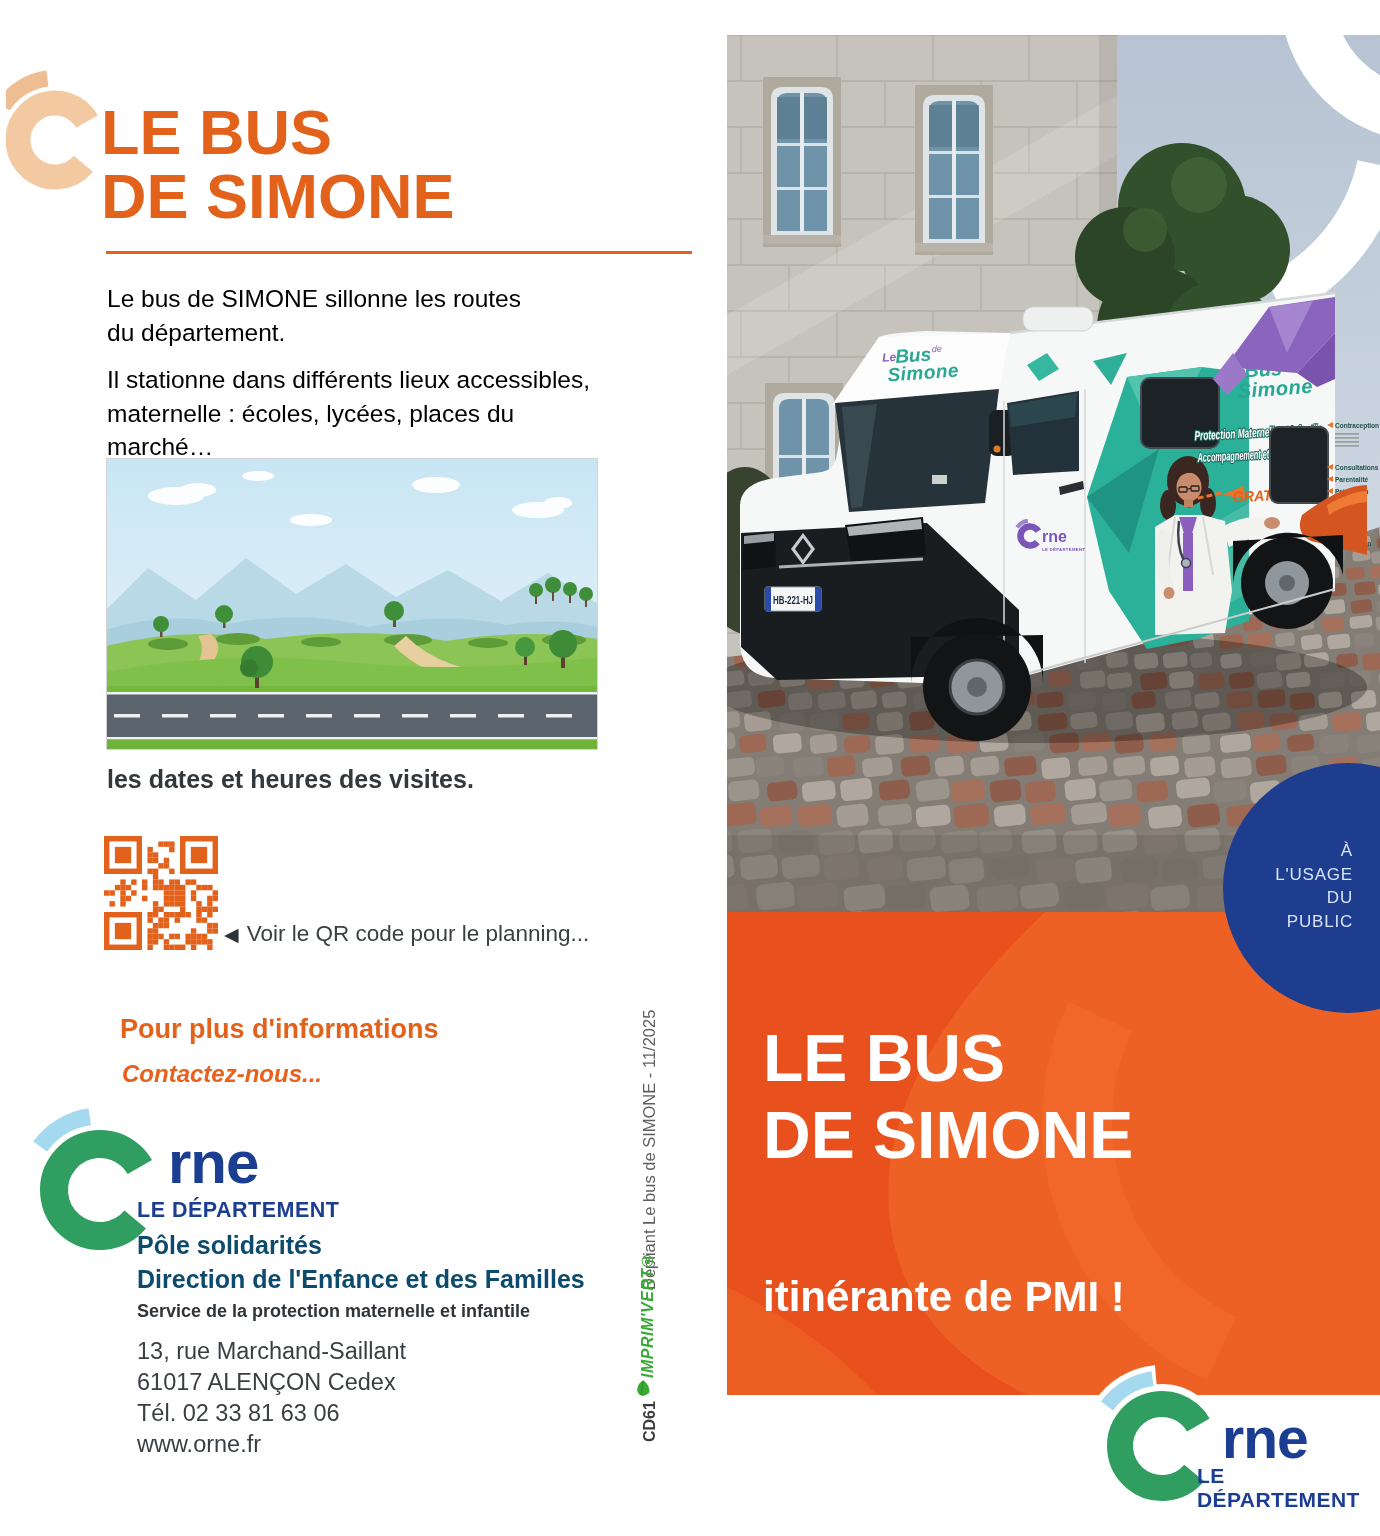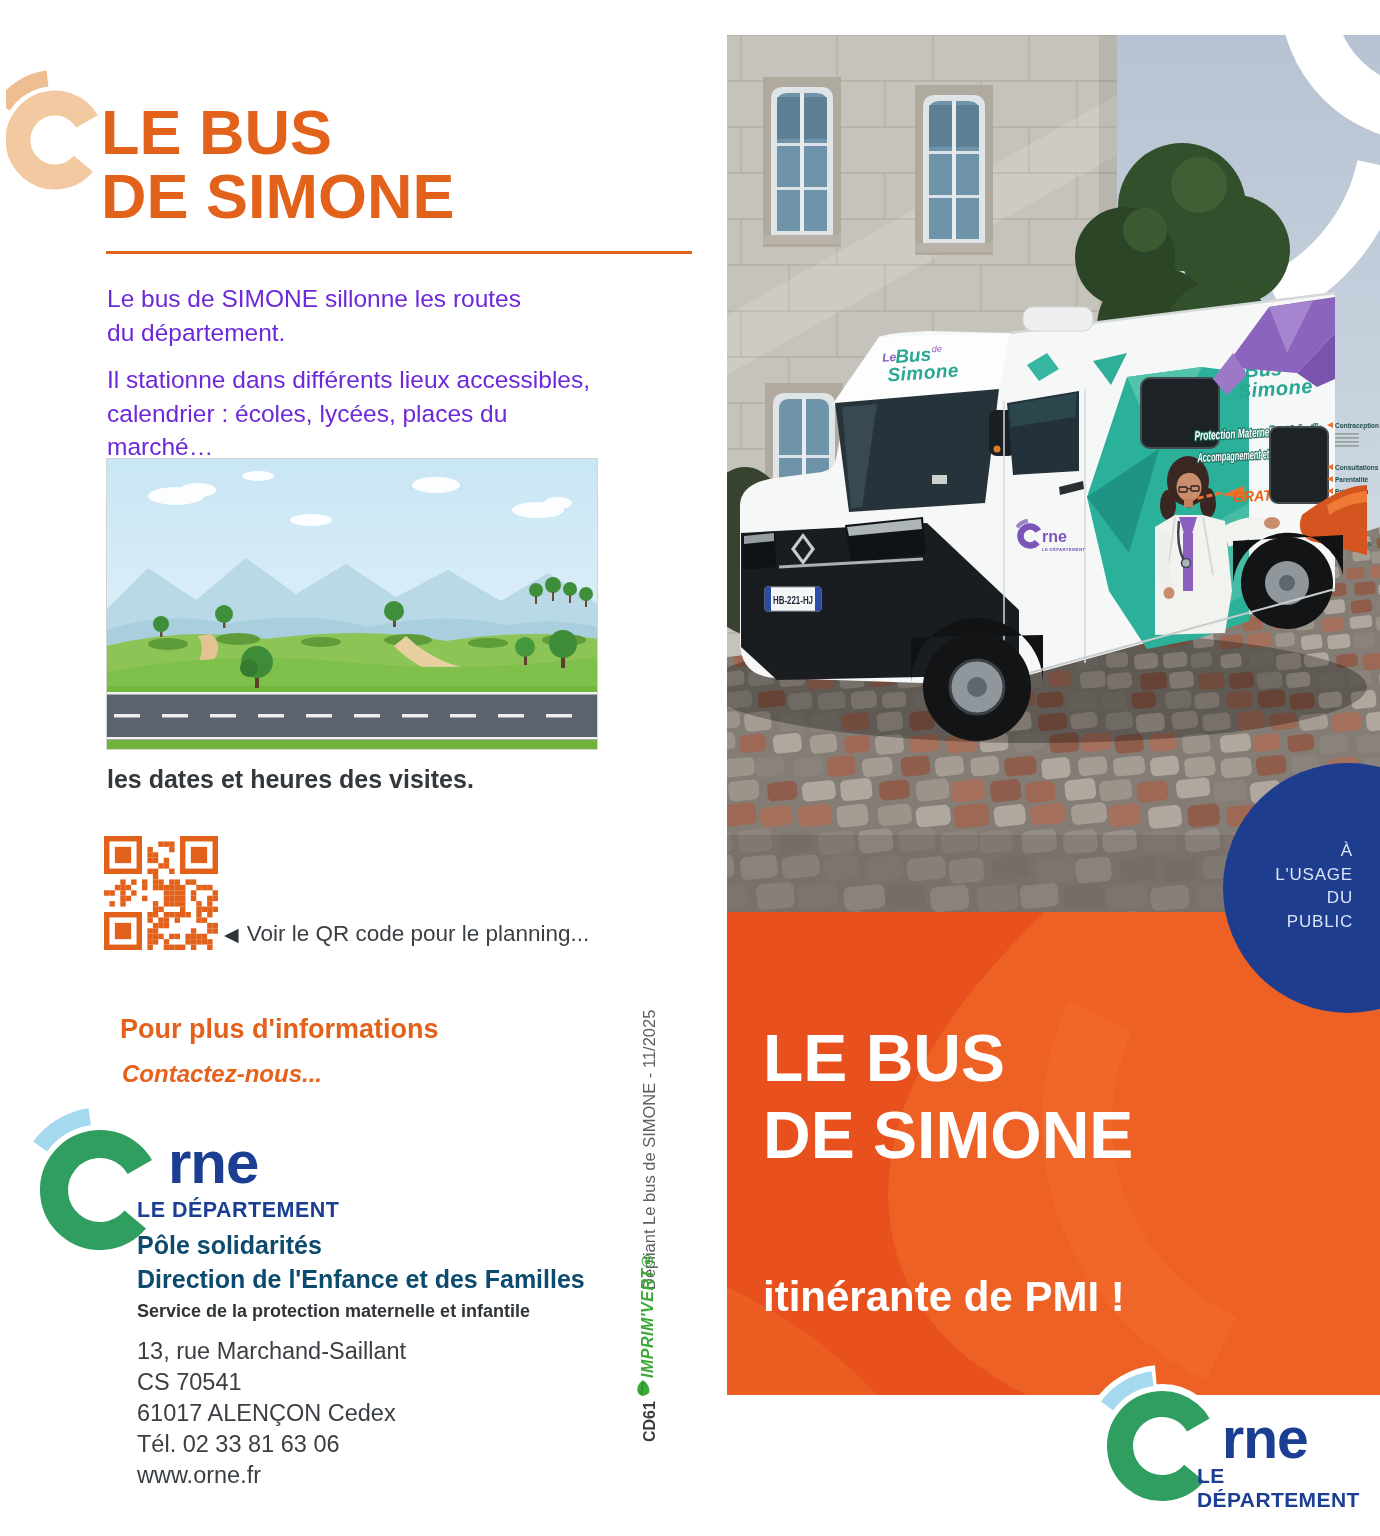--- a/index.html
+++ b/index.html
@@ -3,21 +3,21 @@
 <meta charset="utf-8">
 <style>
   html,body{margin:0;padding:0;background:#ffffff;}
   #page{position:relative;width:1380px;height:1536px;background:#ffffff;overflow:hidden;
         font-family:"Liberation Sans",sans-serif;}
   .abs{position:absolute;}
   
   #main-title{left:101px;top:100px;font-size:63px;line-height:64px;font-weight:bold;
               color:#e2611b;letter-spacing:0px;}
   #title-rule{left:106px;top:251px;width:586px;height:3px;background:#e2611b;}
-  .body-par{left:107px;font-size:24.5px;line-height:33.5px;color:#6d28d9;}
+  .body-par{left:107px;font-size:24.5px;line-height:33.5px;color:#000000;}
   #para1{top:282px;} #para2{top:363px;}
   #calendar-note{left:107px;top:763px;font-size:25px;line-height:33px;font-weight:bold;color:#33383c;}
   #qr-caption{left:224px;top:921px;font-size:22.5px;color:#3a3f44;}
   #qr-caption .tri{font-size:19px;color:#2e3338;margin-right:8px;}
   #info-title{left:120px;top:1014px;font-size:27px;font-weight:bold;color:#e2611b;}
   #info-sub{left:122px;top:1060px;font-size:24px;font-weight:bold;font-style:italic;color:#e8611c;}
   .orne-word{font-weight:bold;color:#1b3e93;}
   #orne-left-word{left:168px;top:1128px;font-size:60px;letter-spacing:-1px;}
   #orne-left-dept{left:137px;top:1198px;font-size:21.5px;letter-spacing:.5px;}
   #address{left:137px;top:1228px;color:#3a3f44;}
@@ -57,21 +57,21 @@
     <div>DE SIMONE</div>
   </div>
   <div class="abs" id="title-rule"></div>
 
   <div class="abs body-par" id="para1">
     <div>Le bus de SIMONE sillonne les routes</div>
     <div>du département.</div>
   </div>
   <div class="abs body-par" id="para2">
     <div>Il stationne dans différents lieux accessibles,</div>
-    <div>calendrier : écoles, lycées, places du</div>
+    <div>maternelle : écoles, lycées, places du</div>
     <div>marché…</div>
   </div>
 
   <svg class="abs" style="left:106px;top:458px" width="492" height="292" viewBox="0 0 492 292">
     <defs>
       <linearGradient id="skyg" x1="0" y1="0" x2="0" y2="1">
         <stop offset="0" stop-color="#c9e6f4"></stop>
           <stop offset="1" stop-color="#e9f4fa"></stop>
       </linearGradient>
     </defs>
@@ -318,21 +318,20 @@
   </svg>
   <div class="abs orne-word" id="orne-left-word">rne</div>
   <div class="abs orne-word" id="orne-left-dept">LE DÉPARTEMENT</div>
 
   <div class="abs" id="address">
     <div class="b1">Pôle solidarités</div>
     <div class="b1">Direction de l'Enfance et des Familles</div>
     <div class="b2">Service de la protection maternelle et infantile</div>
     <div class="gap"></div>
     <div class="r">13, rue Marchand-Saillant</div>
-    <div class="r">CS 70541</div>
     <div class="r">61017 ALENÇON Cedex</div>
     <div class="r">Tél. 02 33 81 63 06</div>
     <div class="r">www.orne.fr</div>
   </div>
 
   <div class="abs vtext" id="spine-ref">Dépliant Le bus de SIMONE - 11/2025</div>
   <div class="abs vtext" id="spine-green">IMPRIM'VERT®</div>
   <svg class="abs" style="left:633px;top:1379px" width="20" height="20" viewBox="0 0 20 20">
     <path d="M10,1 Q18,7 16,14 Q9,20 5,14 Q2,7 10,1 Z" fill="#3aa935"></path>
     <path d="M10,3 L8,16" stroke="#2c8428" stroke-width="1" fill="none"></path>

